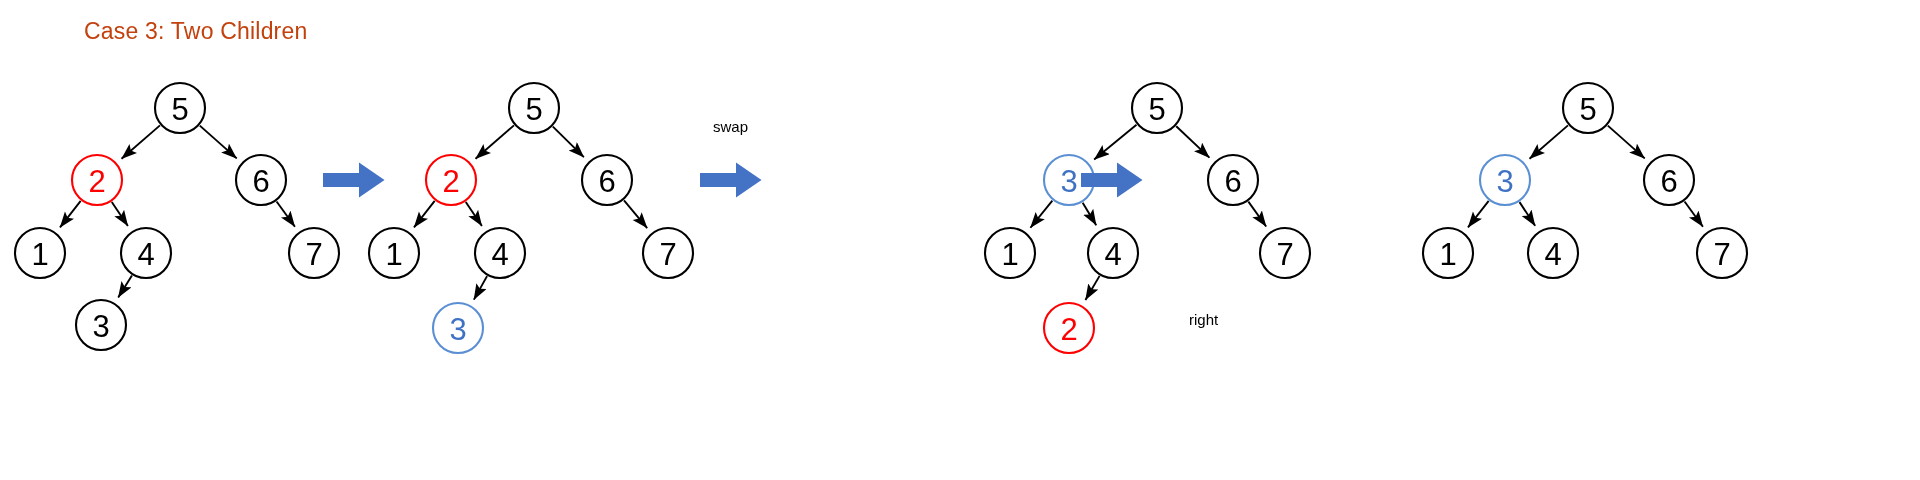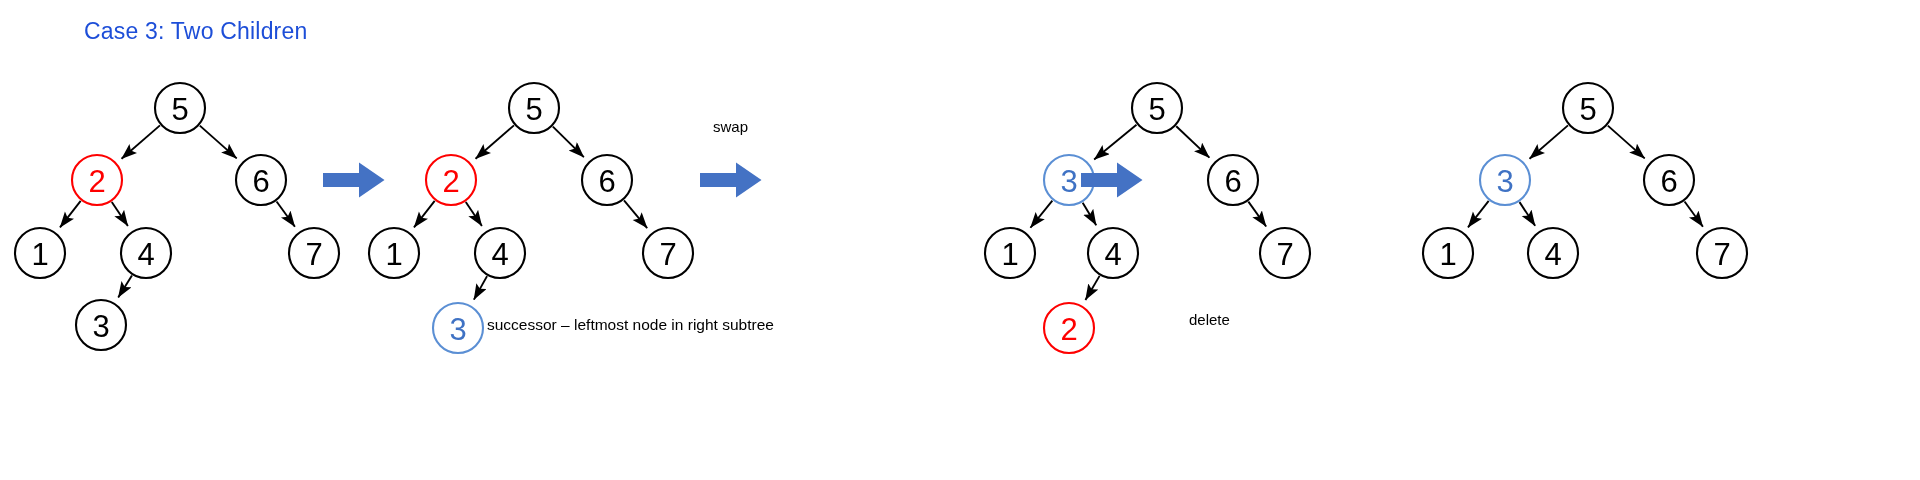--- a/index.html
+++ b/index.html
@@ -13,21 +13,21 @@
     height: 480px;
     background: #ffffff;
     font-family: "Liberation Sans", sans-serif;
     overflow: hidden;
   }
   #title {
     position: absolute;
     left: 84px;
     top: 18px;
     font-size: 23px;
-    color: #1d4ed8;
+    color: #c2410c;
     letter-spacing: 0.2px;
     white-space: nowrap;
   }
   .tree-svg {
     position: absolute;
     top: 0;
     left: 0;
     width: 1920px;
     height: 480px;
     pointer-events: none;
@@ -214,17 +214,16 @@
       </svg></div>
   <div class="block-arrow" id="block-arrow-2" style="left: 700px; top: 162px; width: 62px; height: 36px;"><svg width="62" height="36" viewBox="0 0 62 36" xmlns="http://www.w3.org/2000/svg">
         <path d="M0,11 L36,11 L36,0.5 L61.5,18 L36,35.5 L36,25 L0,25 Z" fill="#4472c4"></path>
       </svg></div>
   <div class="block-arrow" id="block-arrow-3" style="left: 1081px; top: 162px; width: 62px; height: 36px;"><svg width="62" height="36" viewBox="0 0 62 36" xmlns="http://www.w3.org/2000/svg">
         <path d="M0,11 L36,11 L36,0.5 L61.5,18 L36,35.5 L36,25 L0,25 Z" fill="#4472c4"></path>
       </svg></div>
 
   <div class="side-label" id="swap-label" style="left:713px; top:118px;">swap</div>
 
-  <div class="side-label" id="delete-label" style="left:1189px; top:311px;">delete</div>
-
-  <div class="note-label" id="successor-note" style="left:487px; top:316px;">successor – leftmost node in right subtree</div>
+  <div class="side-label" id="delete-label" style="left:1189px; top:311px;">right</div>
+
 
 </div>
 
 </body></html>

